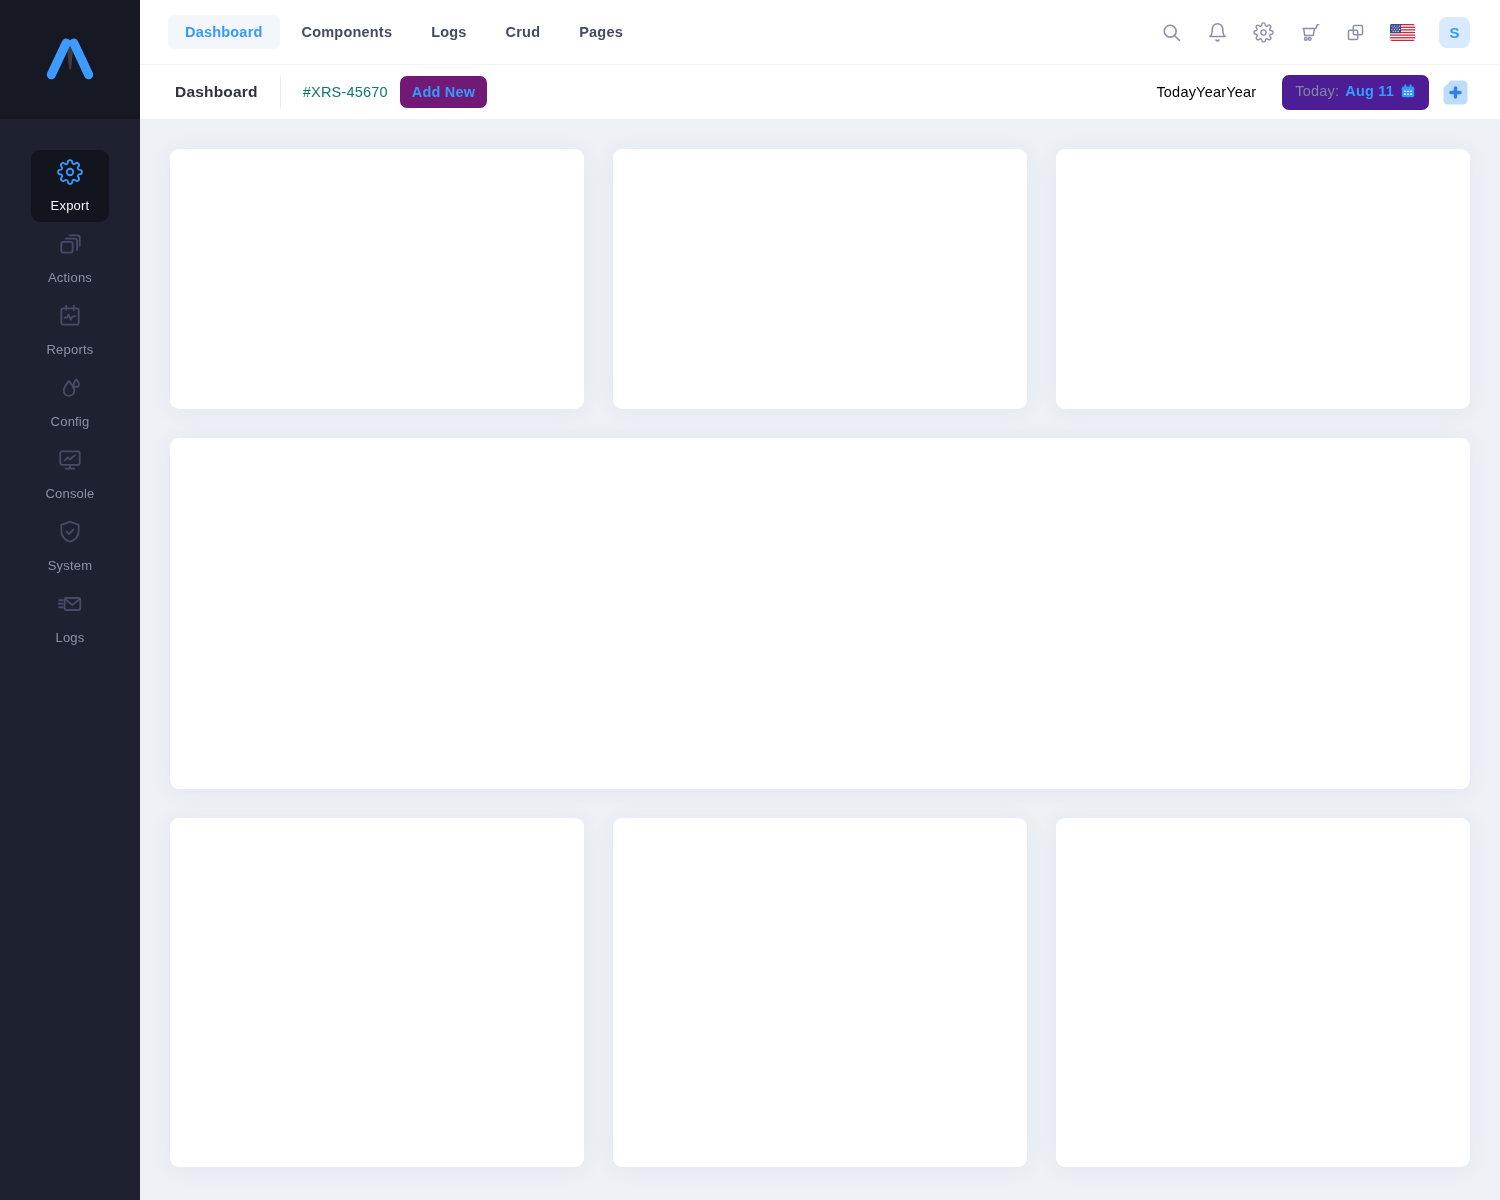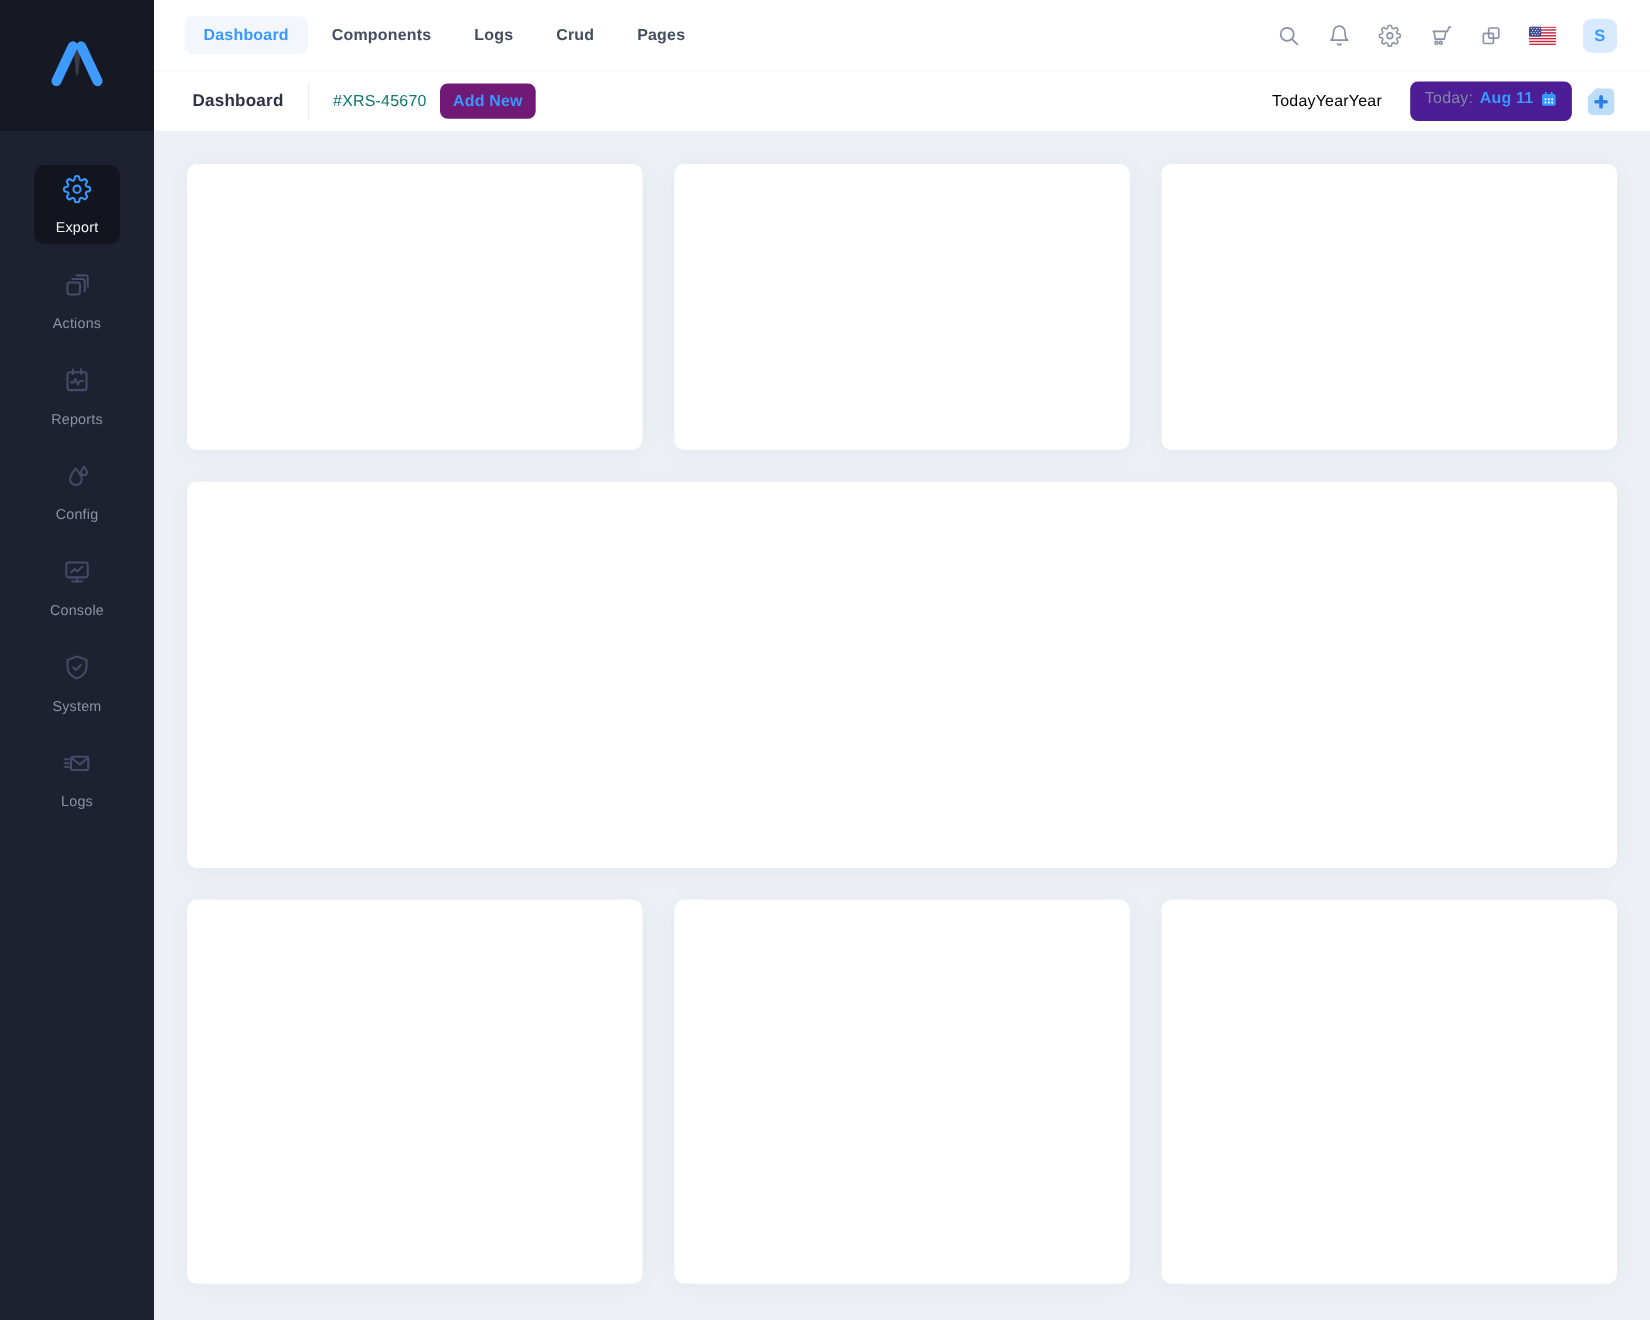--- a/index.html
+++ b/index.html
@@ -16,21 +16,21 @@
   .sidebar {
     position:absolute; left:0; top:0; bottom:0; width:140px;
     background:#1e2130; z-index:5;
   }
   .brand {
     height:119px; background:#161824;
     display:flex; align-items:center; justify-content:center;
   }
   .side-nav {
     margin-top:31px; display:flex; flex-direction:column;
-    align-items:center; gap:15px;
+    align-items:center; 
   }
   .side-item {
     width:78px; height:72px; border-radius:9px;
     display:flex; flex-direction:column; align-items:center; justify-content:center;
     gap:9px; cursor:pointer; color:#474b68;
   }
   .side-item .lbl { font-size:13px; color:#8e91a6; }
   .side-item.active { background:#13151e; color:#3699ff; }
   .side-item.active .lbl { color:#f4f5f8; }
   .side-item svg { width:26px; height:26px; }

